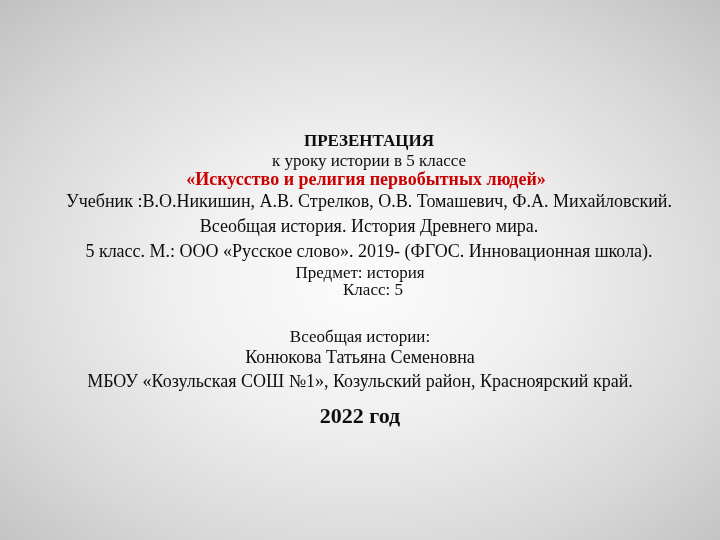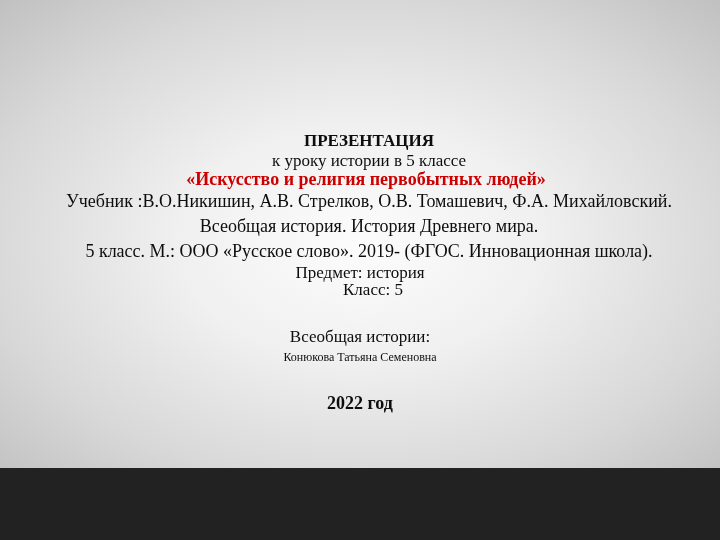--- a/index.html
+++ b/index.html
@@ -3,21 +3,21 @@
 <meta charset="utf-8">
 <style>
   html, body {
     margin: 0;
     padding: 0;
     background: #222;
   }
   .slide {
     position: relative;
     width: 720px;
-    height: 468px;
+    height: 540px;
     overflow: hidden;
     
     background: radial-gradient(ellipse 115% 115% at 50% 52%,
                 #fcfcfc 0%, #f0f0f0 22%, #d8d8d8 45%,
                 #b4b4b4 72%, #9c9c9c 90%, #929292 100%);
     font-family: "Liberation Serif", "DejaVu Serif", serif;
     color: #0d0d0d;
   }
   .content {
     box-sizing: border-box;
@@ -28,23 +28,23 @@
 
   .title-line     { font-size: 17px; line-height: 20px; font-weight: bold; transform: translateX(9px); }
   .subtitle-line  { font-size: 17px; line-height: 19px; transform: translateX(9px); }
   .topic-line     { font-size: 18px; line-height: 19px; font-weight: bold; color: #cc0000; transform: translateX(6px); }
   .authors-line   { font-size: 18px; line-height: 25px; transform: translateX(9px); }
   .book-line      { font-size: 18px; line-height: 25px; transform: translateX(9px); }
   .edition-line   { font-size: 18px; line-height: 25px; transform: translateX(9px); }
   .subject-line   { font-size: 17px; line-height: 17px; }
   .grade-line     { font-size: 17px; line-height: 17px; transform: translateX(13px); }
   .teacher-head   { font-size: 17px; line-height: 17px; margin-top: 30px; }
-  .teacher-name   { font-size: 12px; line-height: 24px; }
+  .teacher-name   { font-size: 18px; line-height: 24px; }
   .school-line    { font-size: 18px; line-height: 24px; }
-  .year-line      { font-size: 18px; line-height: 17px; font-weight: bold; margin-top: 26px; }
+  .year-line      { font-size: 22px; line-height: 17px; font-weight: bold; margin-top: 14px; }
 </style>
 </head>
 <body>
 
 <div class="slide">
   <div class="content">
 
     <div class="line title-line">ПРЕЗЕНТАЦИЯ</div>
 
     <div class="line subtitle-line">к уроку истории в 5 классе</div>
@@ -58,17 +58,18 @@
     <div class="line edition-line">5 класс. М.: ООО «Русское слово». 2019- (ФГОС. Инновационная школа).</div>
 
     <div class="line subject-line">Предмет: история</div>
 
     <div class="line grade-line">Класс: 5</div>
 
     <div class="line teacher-head">Всеобщая истории:</div>
 
     <div class="line teacher-name">Конюкова Татьяна Семеновна</div>
 
+    <div class="line school-line">МБОУ «Козульская СОШ №1», Козульский район, Красноярский край.</div>
 
     <div class="line year-line">2022 год</div>
 
   </div>
 </div>
 
 </body></html>

